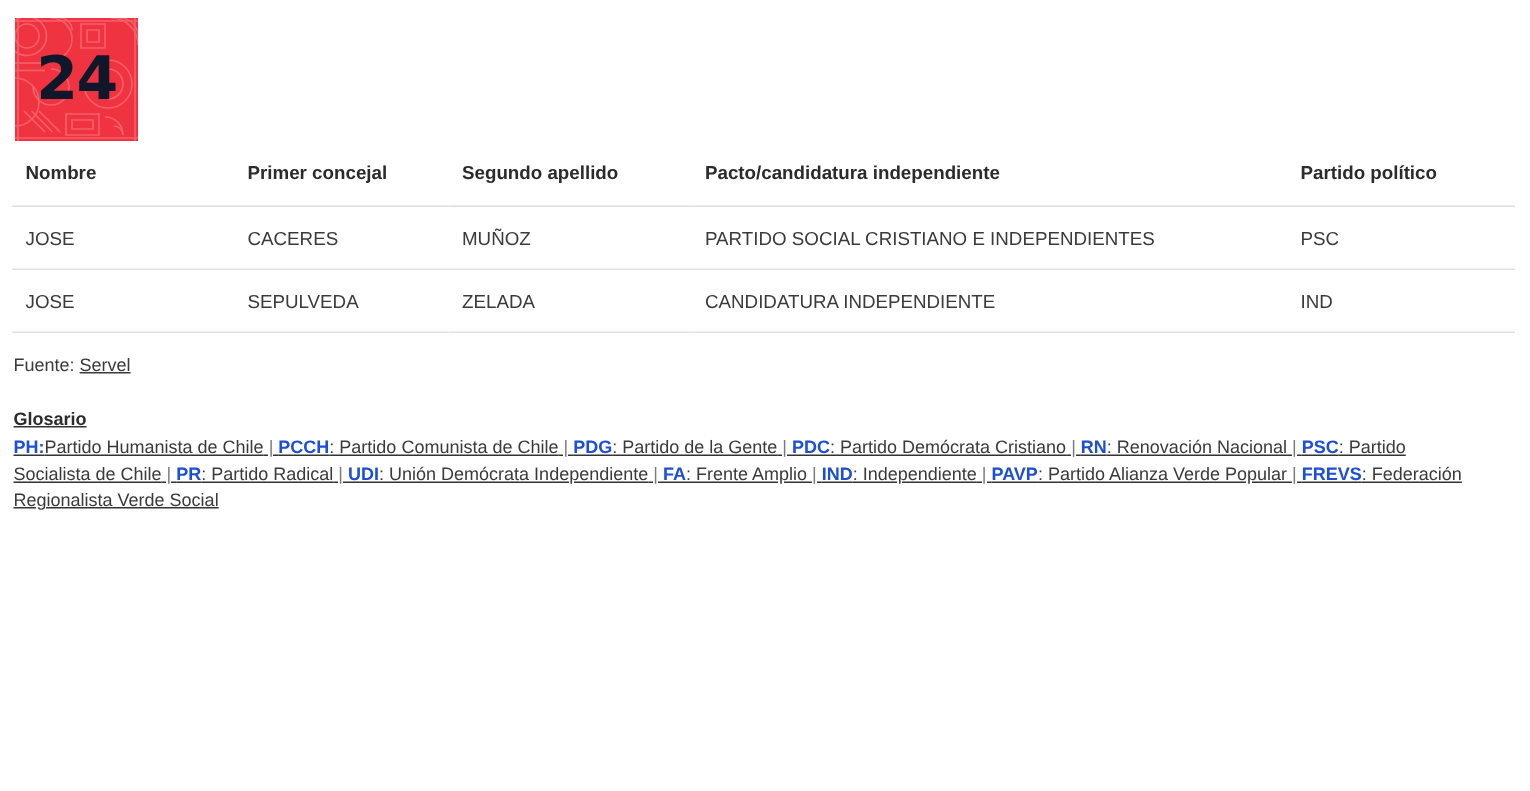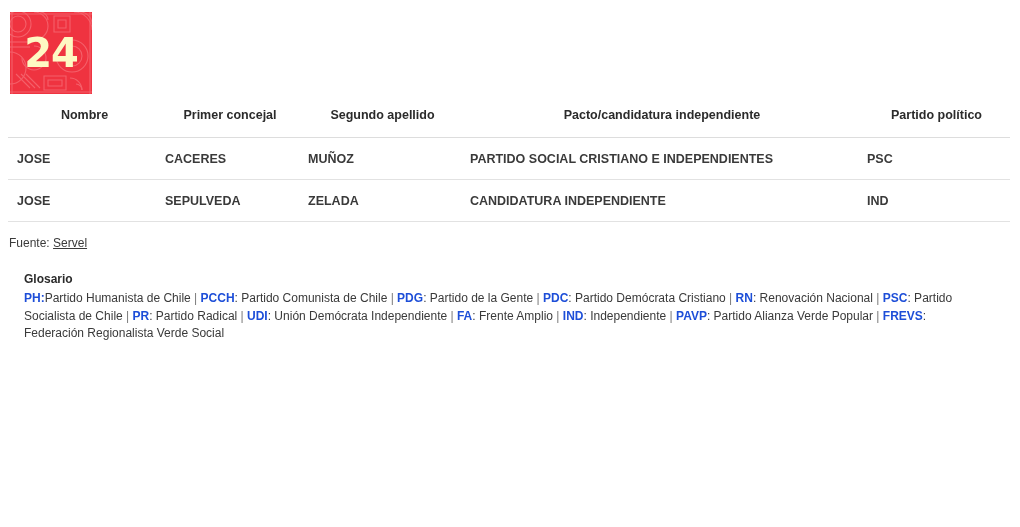--- a/index.html
+++ b/index.html
@@ -42,21 +42,21 @@
     position: absolute;
     left: 0;
     right: 0;
     top: 50%;
     transform: translateY(-50%);
     text-align: center;
     font-family: "DejaVu Sans", sans-serif;
     font-weight: 700;
     font-size: 40px;
     letter-spacing: -1px;
-    color: #fef9c3;
+    color: #0f172a;
     line-height: 1;
     z-index: 2;
   }
   .header-text {
     margin-left: 14px;
     padding-top: 2px;
   }
   .page-title {
     font-size: 19.5px;
     font-weight: 700;
@@ -76,32 +76,32 @@
   
   .table-wrap {
     padding: 0 8px;
   }
   table.candidates {
     width: 1002px;
     border-collapse: collapse;
     table-layout: fixed;
   }
   table.candidates th {
-    text-align: center;
+    text-align: left;
     font-size: 12.5px;
     font-weight: 700;
     color: #2b2b2b;
     padding: 16px 4px 15px 9px;
     border-bottom: 1px solid #dddddd;
     white-space: nowrap;
   }
   table.candidates td {
     text-align: left;
     font-size: 12.5px;
-    font-weight: 700;
+    font-weight: 400;
     color: #3a3a3a;
     padding: 14px 4px 13px 9px;
     border-bottom: 1px solid #e2e2e2;
     white-space: nowrap;
     overflow: hidden;
     text-overflow: ellipsis;
   }
   col.c-nombre   { width: 148px; }
   col.c-primer   { width: 143px; }
   col.c-segundo  { width: 162px; }
@@ -114,23 +114,24 @@
     color: #3a3a3a;
     padding: 14px 0 0 9px;
   }
   .source a {
     color: #3a3a3a;
     text-decoration: underline;
   }
 
   
   .glossary {
-    padding: 22px 8px 0 24px;
+    padding: 22px 8px 0 9px;
     width: 992px;
     box-sizing: border-box;
+    text-decoration: underline;
   }
   .glossary-title {
     font-size: 12px;
     font-weight: 700;
     color: #2b2b2b;
     margin-bottom: 4px;
   }
   .glossary-body {
     font-size: 12px;
     line-height: 1.46;

